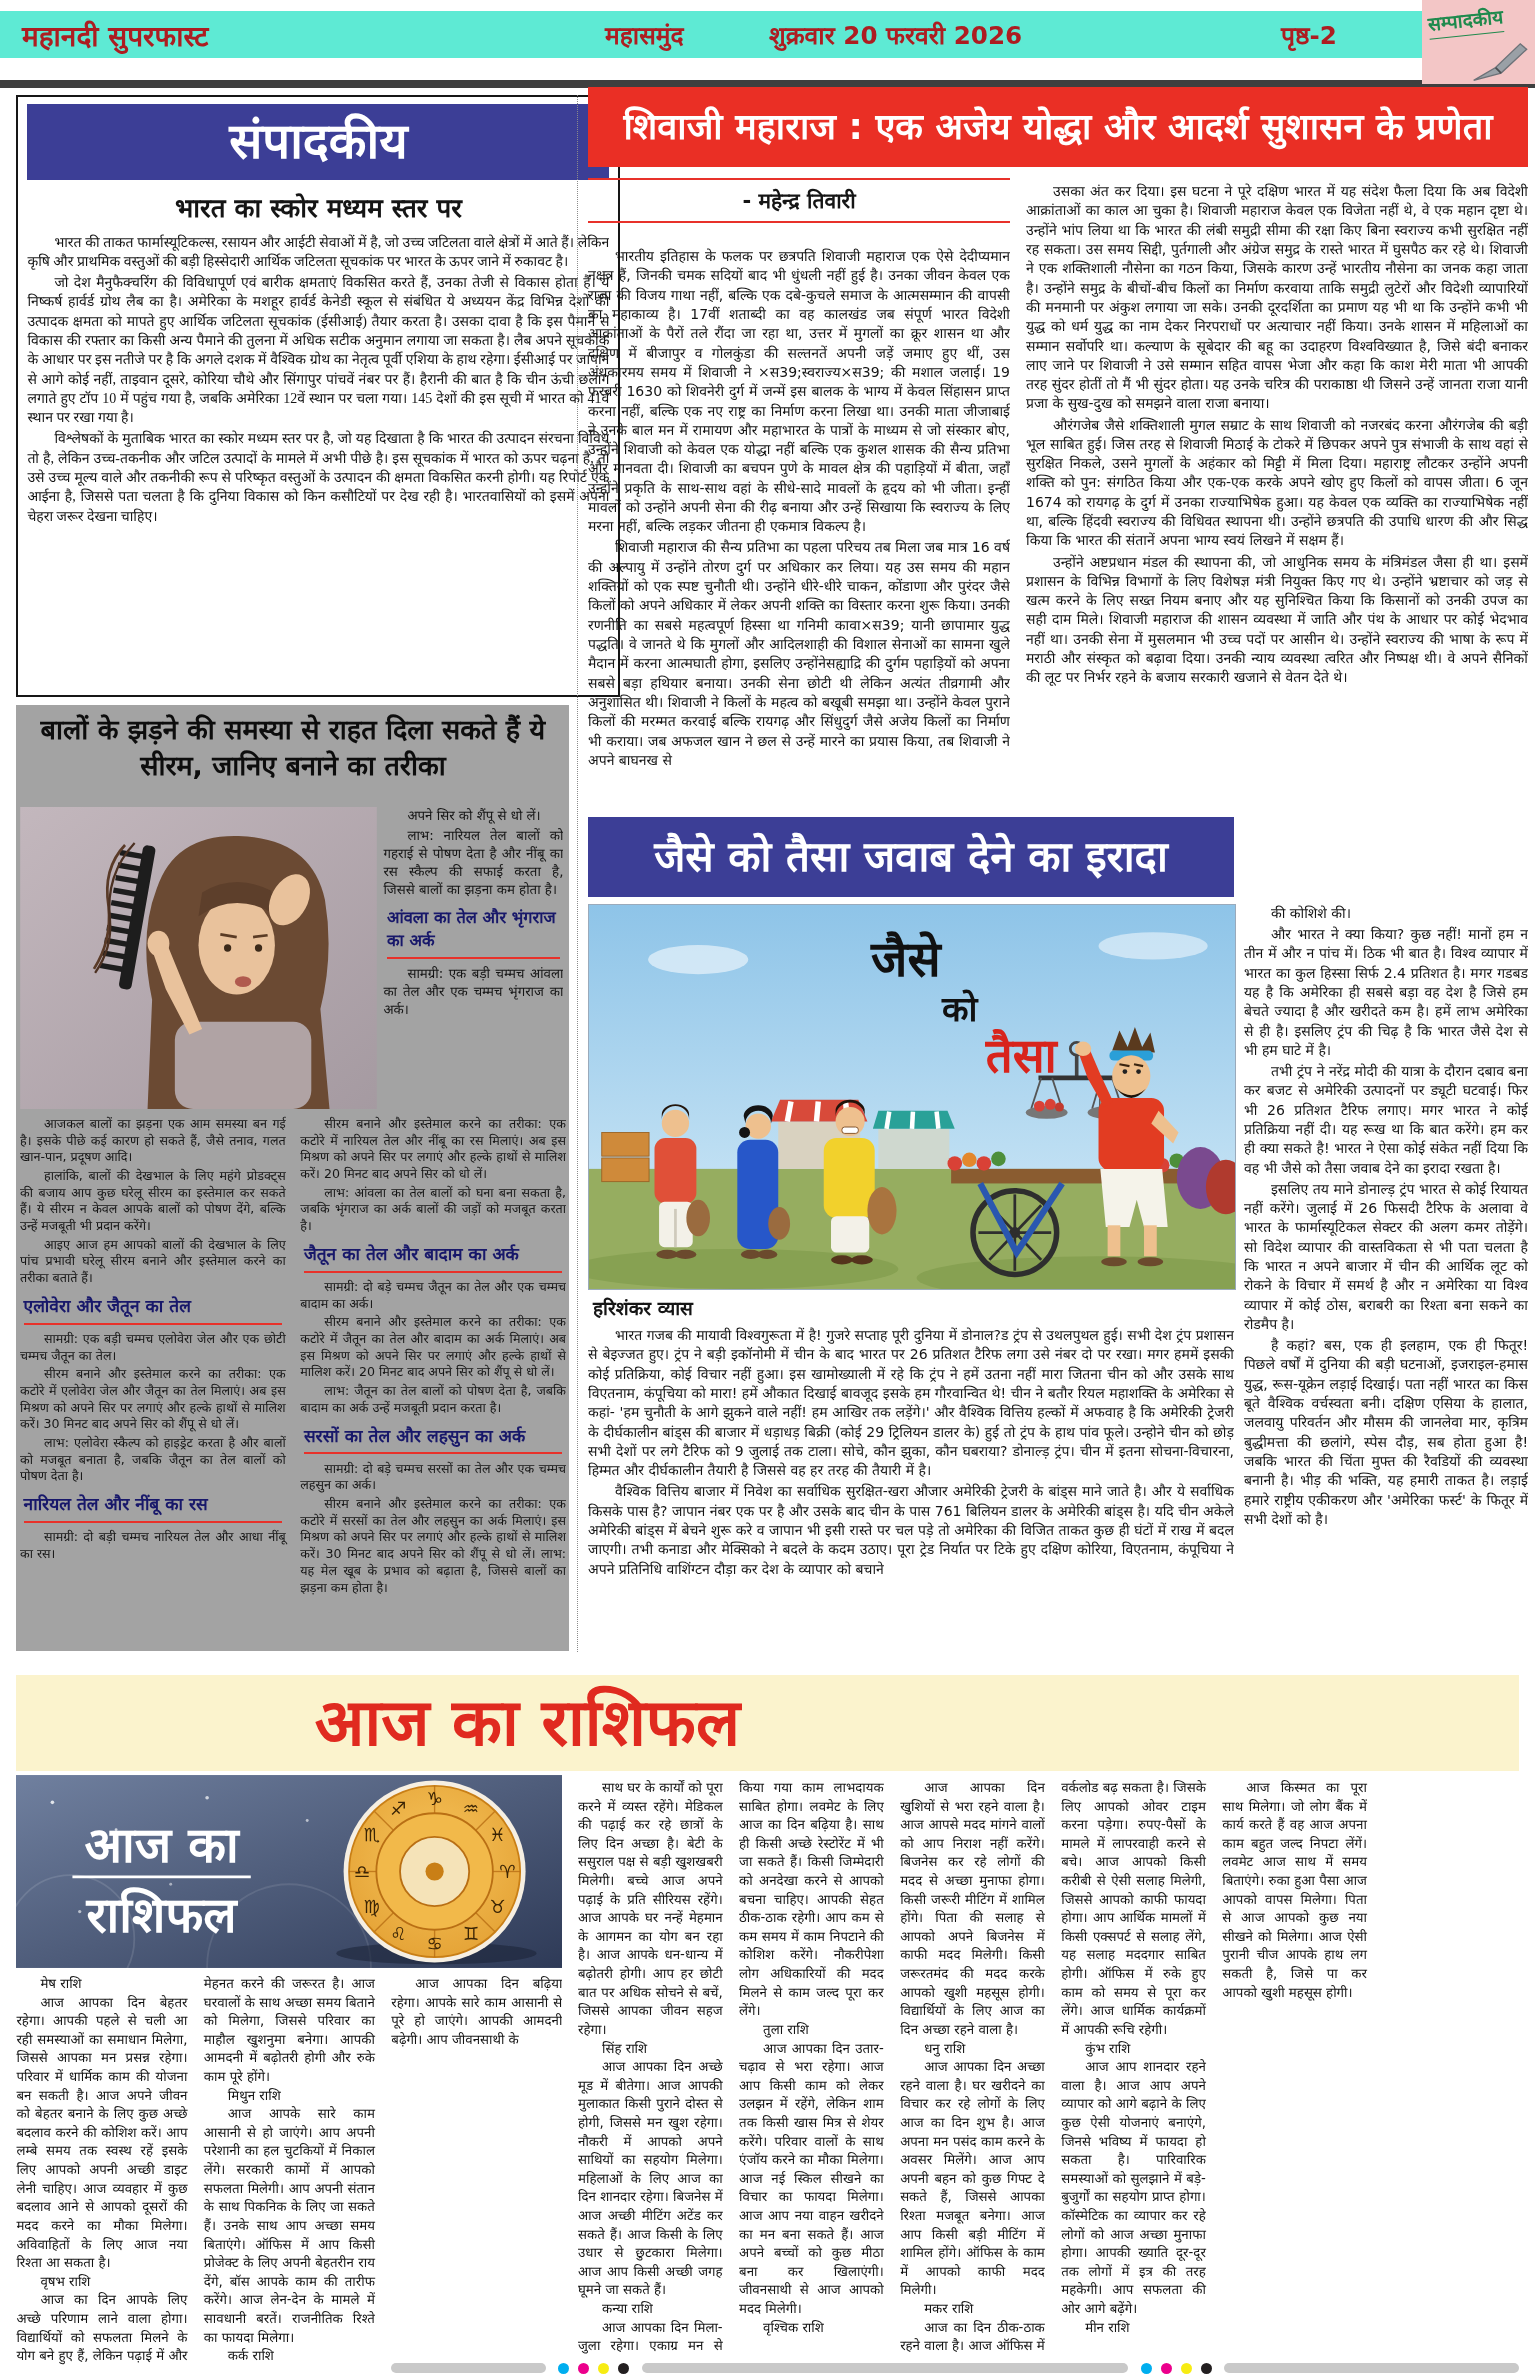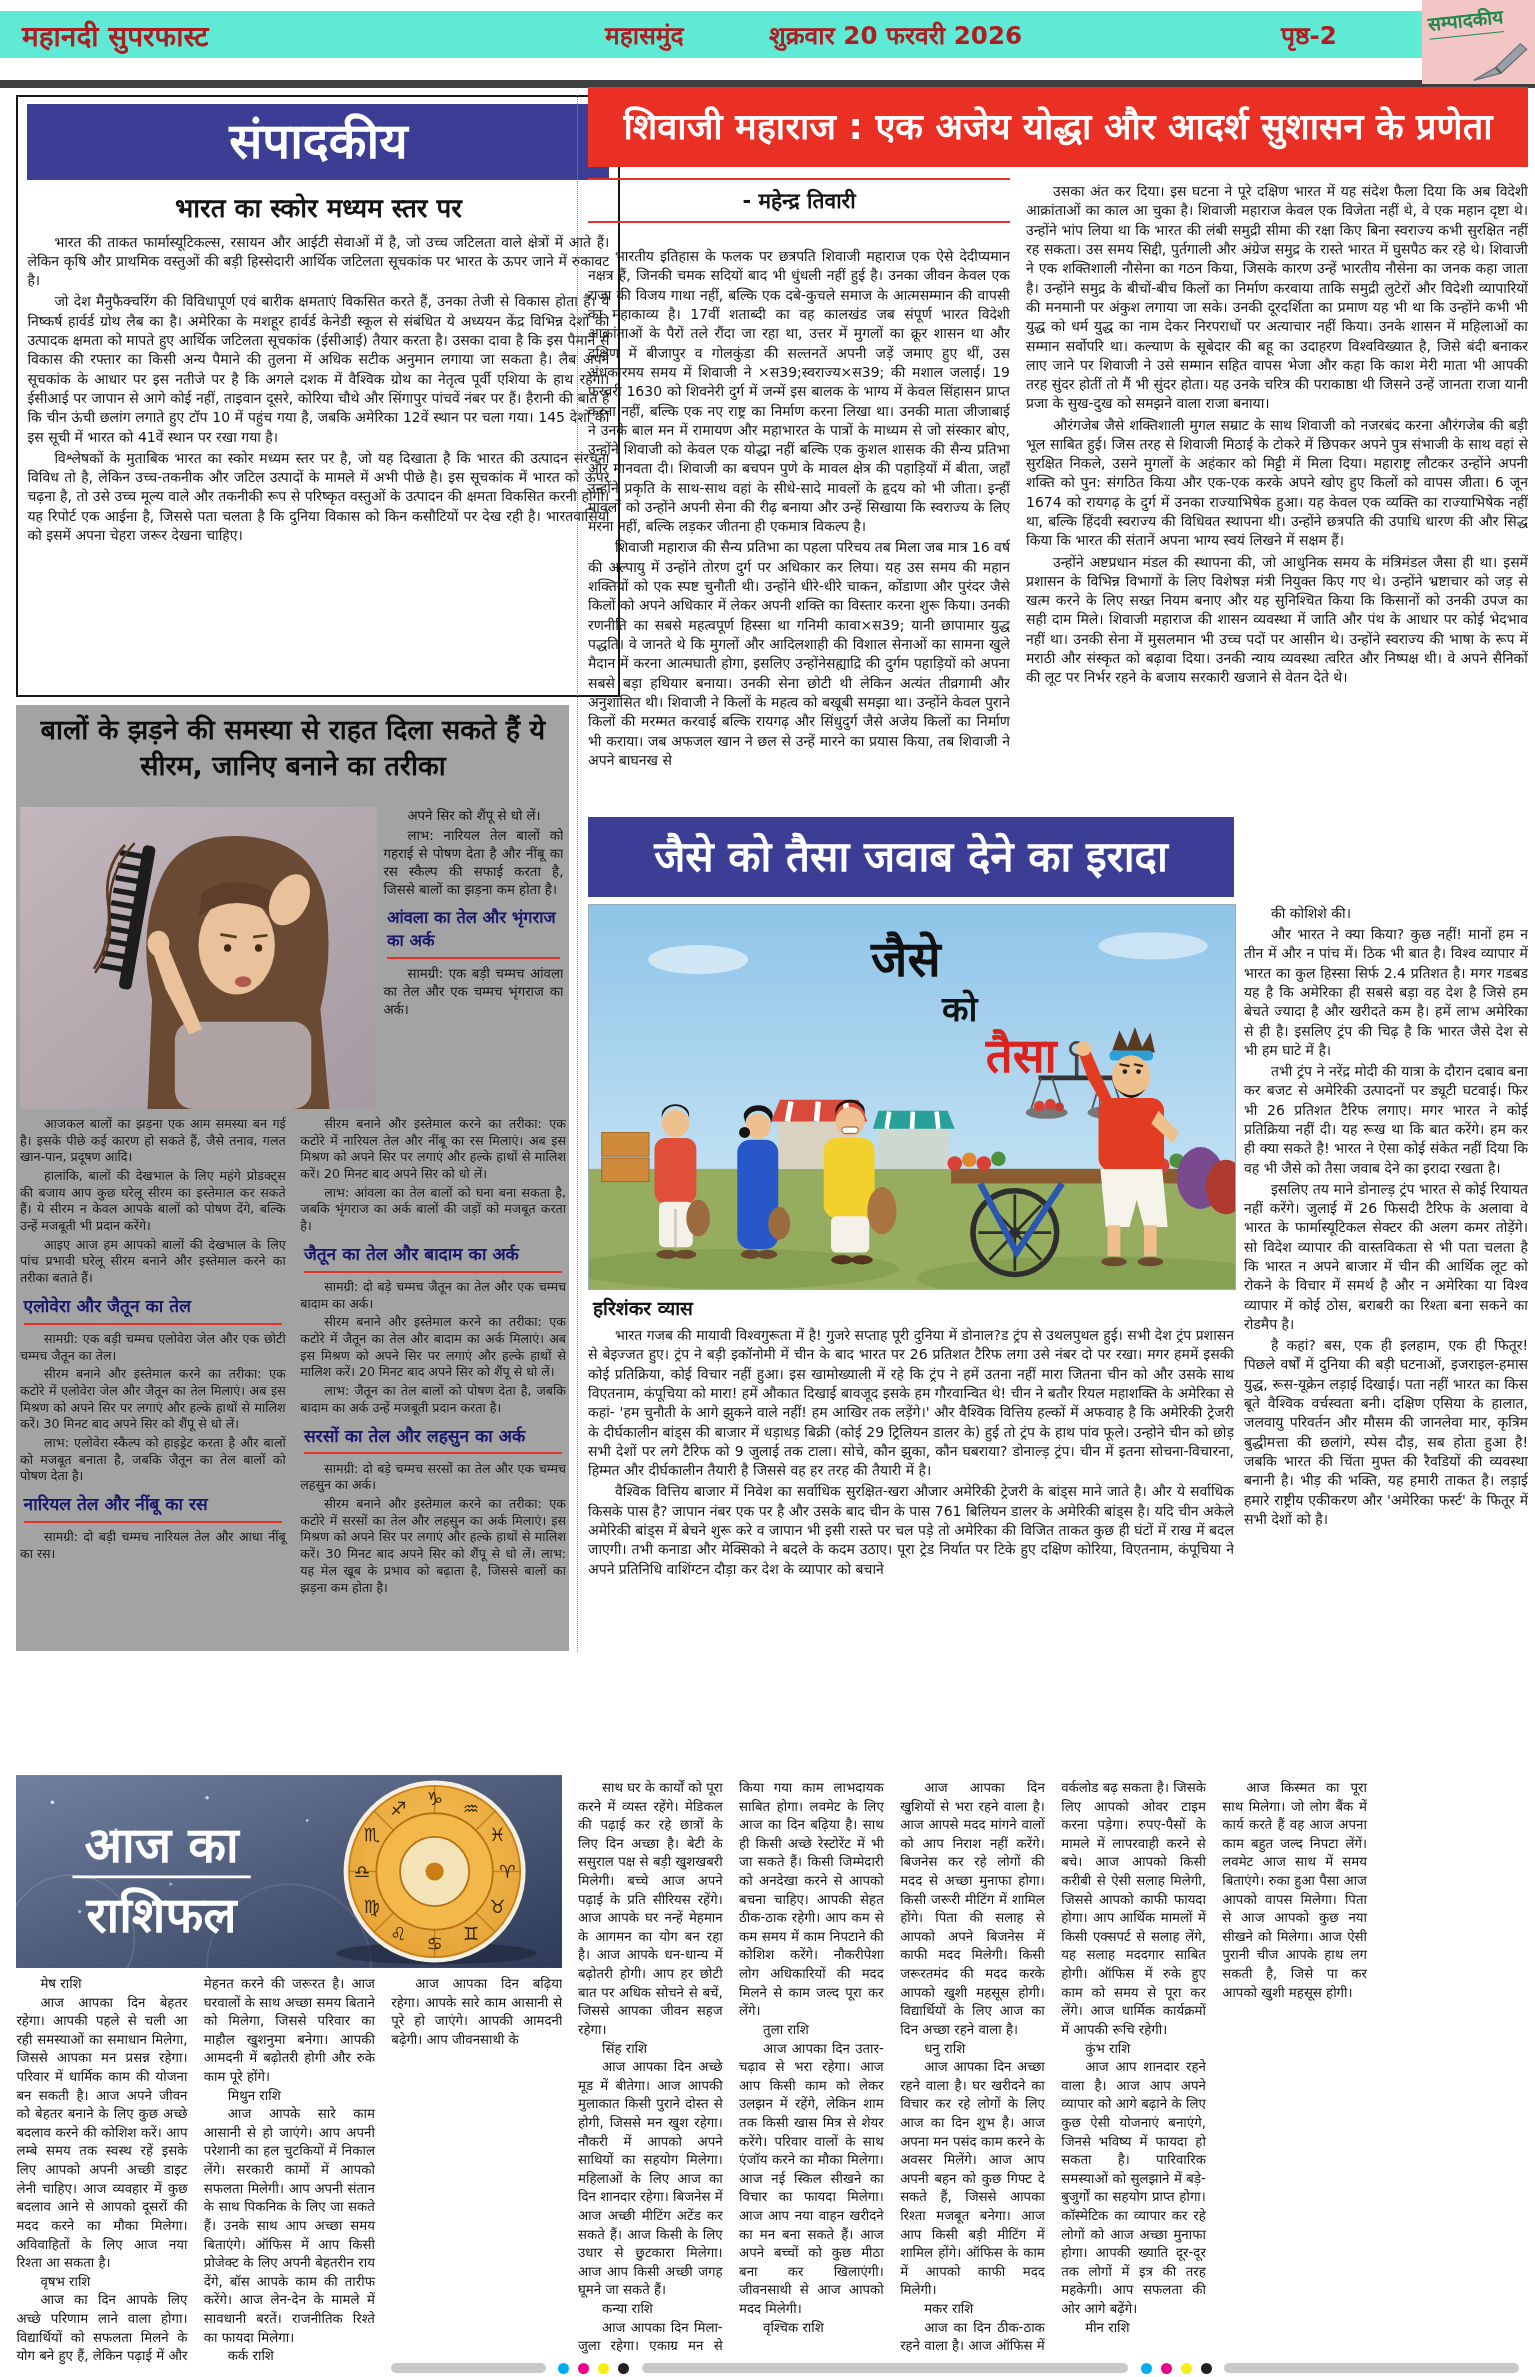--- a/index.html
+++ b/index.html
@@ -20,21 +20,21 @@
   .corner svg{position:absolute;right:1.8px;bottom:0;}
   
   .body-txt{font-size:14px;line-height:1.38;text-align:justify;overflow:hidden;}
   .body-txt p{margin:0 0 1.8px 0;text-indent:27px;}
   
   .edit-box{left:16.4px;top:95px;width:604px;height:602px;border:2.7px solid #161616;background:#fff;
             padding:7.3px 9px;box-sizing:border-box;overflow:hidden;}
   .edit-banner{height:76px;background:#3c3e96;color:#fff;font-size:49px;font-weight:bold;
             text-align:center;line-height:76px;}
   .edit-sub{font-size:26px;font-weight:bold;text-align:center;margin:9px 0 7.3px 0;}
-  .edit-body{height:437px;}
+  .edit-body{height:437px;font-family:Liberation Serif, serif;}
   .vdiv{left:577px;top:95px;height:1557px;width:0;border-left:1.8px dotted #8a8a8a;}
   
   .sh-banner{left:588px;top:87px;width:940px;height:80px;background:#ea2f25;color:#fff;
              font-size:36px;font-weight:bold;text-align:center;line-height:80px;}
   .sh-byline{left:588px;top:178px;width:422px;border-top:2.7px solid #e8312a;border-bottom:2.7px solid #e8312a;
              text-align:center;font-size:21px;font-weight:bold;padding:6.4px 0;box-sizing:border-box;}
   .sh-col1{left:588px;top:247px;width:422px;height:648px;}
   .sh-col2{left:1026px;top:182px;width:502px;height:713px;}
   
   .j-banner{left:588px;top:817px;width:646px;height:80px;background:#3c3e96;color:#fff;
@@ -299,20 +299,23 @@
         <div class="fi t-h">जैतून का तेल और बादाम का अर्क</div>
         <div class="fi t-p">सामग्री: दो बड़े चम्मच जैतून का तेल और एक चम्मच बादाम का अर्क।</div>
         <div class="fi t-p">सीरम बनाने और इस्तेमाल करने का तरीका: एक कटोरे में जैतून का तेल और बादाम का अर्क मिलाएं। अब इस मिश्रण को अपने सिर पर लगाएं और हल्के हाथों से मालिश करें। 20 मिनट बाद अपने सिर को शैंपू से धो लें।</div>
         <div class="fi t-p">लाभ: जैतून का तेल बालों को पोषण देता है, जबकि बादाम का अर्क उन्हें मजबूती प्रदान करता है।</div>
         <div class="fi t-h">सरसों का तेल और लहसुन का अर्क</div>
         <div class="fi t-p">सामग्री: दो बड़े चम्मच सरसों का तेल और एक चम्मच लहसुन का अर्क।</div>
         <div class="fi t-p">सीरम बनाने और इस्तेमाल करने का तरीका: एक कटोरे में सरसों का तेल और लहसुन का अर्क मिलाएं। इस मिश्रण को अपने सिर पर लगाएं और हल्के हाथों से मालिश करें। 30 मिनट बाद अपने सिर को शैंपू से धो लें। लाभ: यह मेल खूब के प्रभाव को बढ़ाता है, जिससे बालों का झड़ना कम होता है।</div>
       </div>
   </div>
 
+  <div class="abs h-banner">
+    <div class="h-title">आज का राशिफल</div>
+  </div>
   <div class="abs h-img">
     <svg width="546" height="193" viewBox="0 0 600 212">
       <defs>
         <linearGradient id="zbg" x1="0" y1="0" x2="1" y2="1">
           <stop offset="0" stop-color="#70809f"></stop>
             <stop offset="1" stop-color="#2e3a57"></stop>
         </linearGradient>
         <radialGradient id="wheel" cx="0.5" cy="0.4" r="0.8">
           <stop offset="0" stop-color="#f6c35a"></stop>
             <stop offset="1" stop-color="#e09a2c"></stop>

